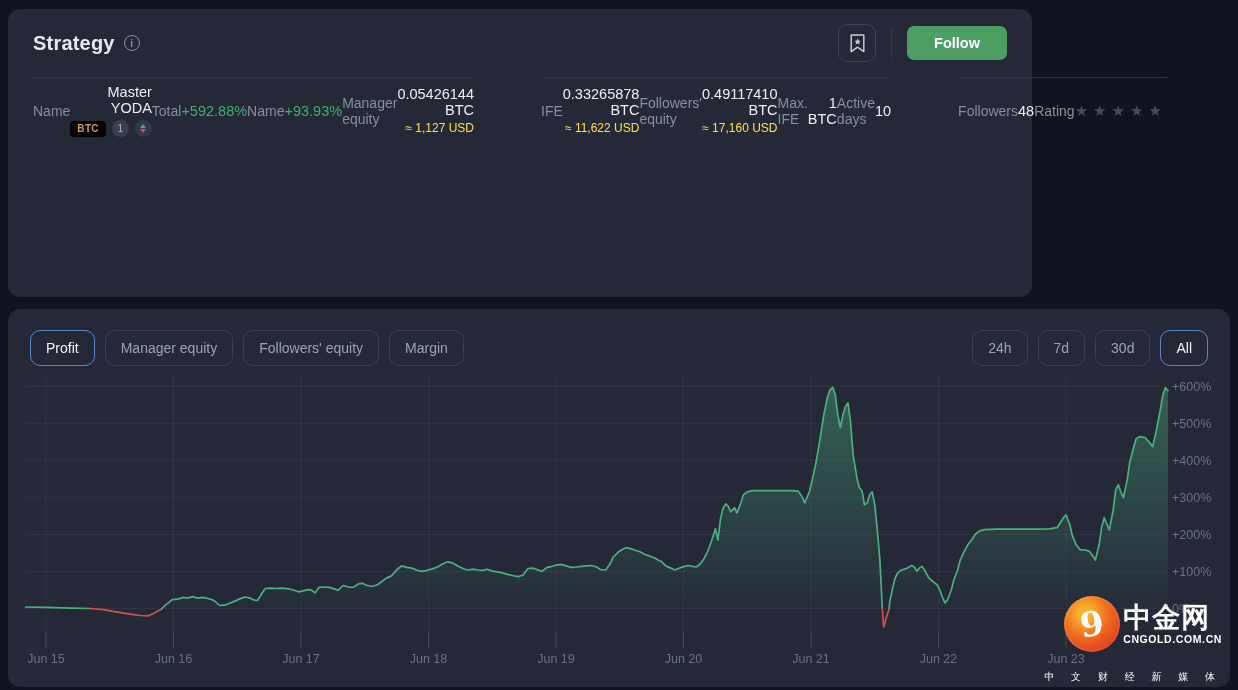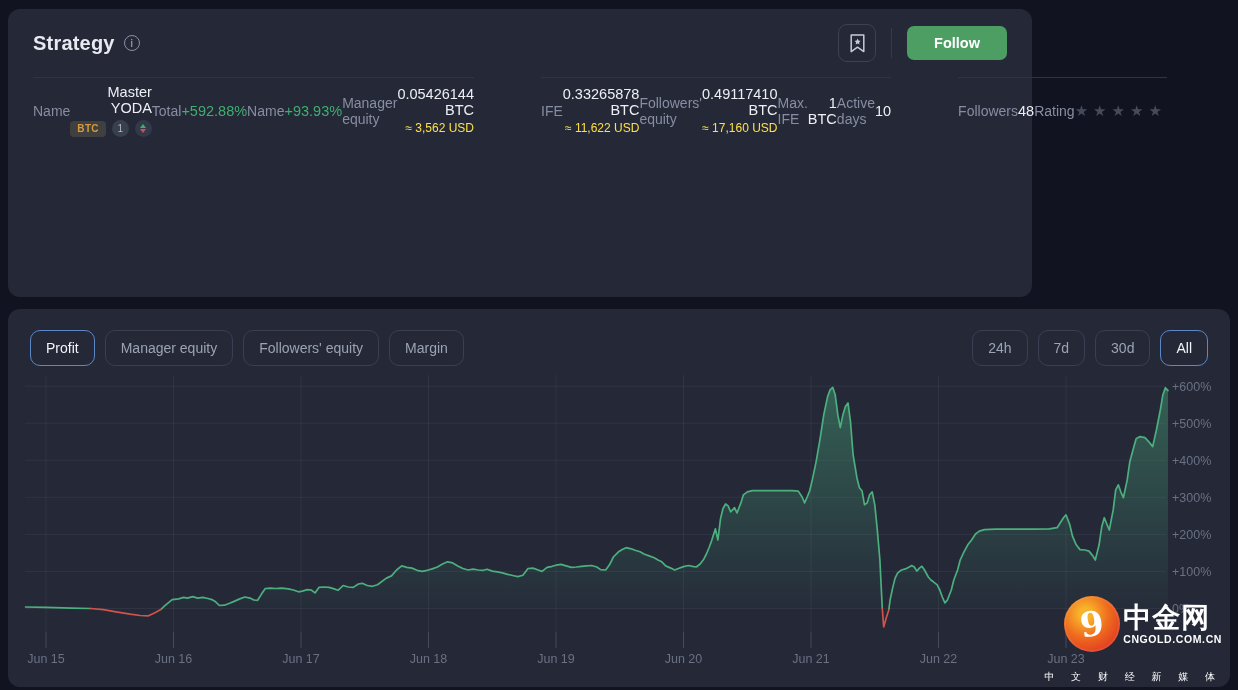--- a/index.html
+++ b/index.html
@@ -25,21 +25,21 @@
   
   .stats-grid { display:grid; grid-template-columns:1fr 1fr 1fr; column-gap:67px; }
   .stat-col { display:flex; flex-direction:row; }
   .stat-row { min-height:49px; border-top:1px solid #2f3445; display:flex; align-items:center;
               justify-content:space-between; padding:6px 0; }
   .stat-label { font-size:14px; color:#878ea1; }
   .stat-value { font-size:14.5px; color:#edeff4; font-weight:500; text-align:right; }
   .stat-value.green { color:#3fae6e; }
   .stat-sub { font-size:12px; color:#fde047; font-weight:400; margin-top:3px; text-align:right; }
   .badge-row { display:flex; gap:6px; justify-content:flex-end; margin-top:4px; align-items:center; }
-  .badge-market { background:#404040; color:#d49b3e; font-size:10px; font-weight:700;
+  .badge-market { background:#000000; color:#d49b3e; font-size:10px; font-weight:700;
                   padding:2.5px 7px; border-radius:4px; letter-spacing:.3px; }
   .badge-count { width:17px; height:17px; border-radius:50%; background:#3a3f4e; color:#b0b6c2;
                  font-size:10px; display:flex; align-items:center; justify-content:center; }
   .badge-dir { width:17px; height:17px; border-radius:50%; background:#333949; display:flex;
                flex-direction:column; align-items:center; justify-content:center; gap:1px; }
   .tri-up { width:0; height:0; border-left:3.5px solid transparent; border-right:3.5px solid transparent;
             border-bottom:4px solid #3fae6e; }
   .tri-down { width:0; height:0; border-left:3.5px solid transparent; border-right:3.5px solid transparent;
               border-top:4px solid #d05050; }
   .stars { font-size:15px; color:#454b5b; letter-spacing:5px; }
@@ -111,21 +111,21 @@
         <span class="stat-value green">+592.88%</span>
       </div>
       <div class="stat-row">
         <span class="stat-label">Name</span>
         <span class="stat-value green">+93.93%</span>
       </div>
       <div class="stat-row">
         <span class="stat-label">Manager equity</span>
         <span class="stat-value">
           <span>0.05426144 BTC</span>
-          <div class="stat-sub">≈ 3,562 USD</div>
+          <div class="stat-sub">≈ 1,127 USD</div>
         </span>
       </div>
     </div>
 
     <div class="stat-col">
       <div class="stat-row">
         <span class="stat-label">IFE</span>
         <span class="stat-value">
           <span>0.33265878 BTC</span>
           <div class="stat-sub">≈ 11,622 USD</div>

